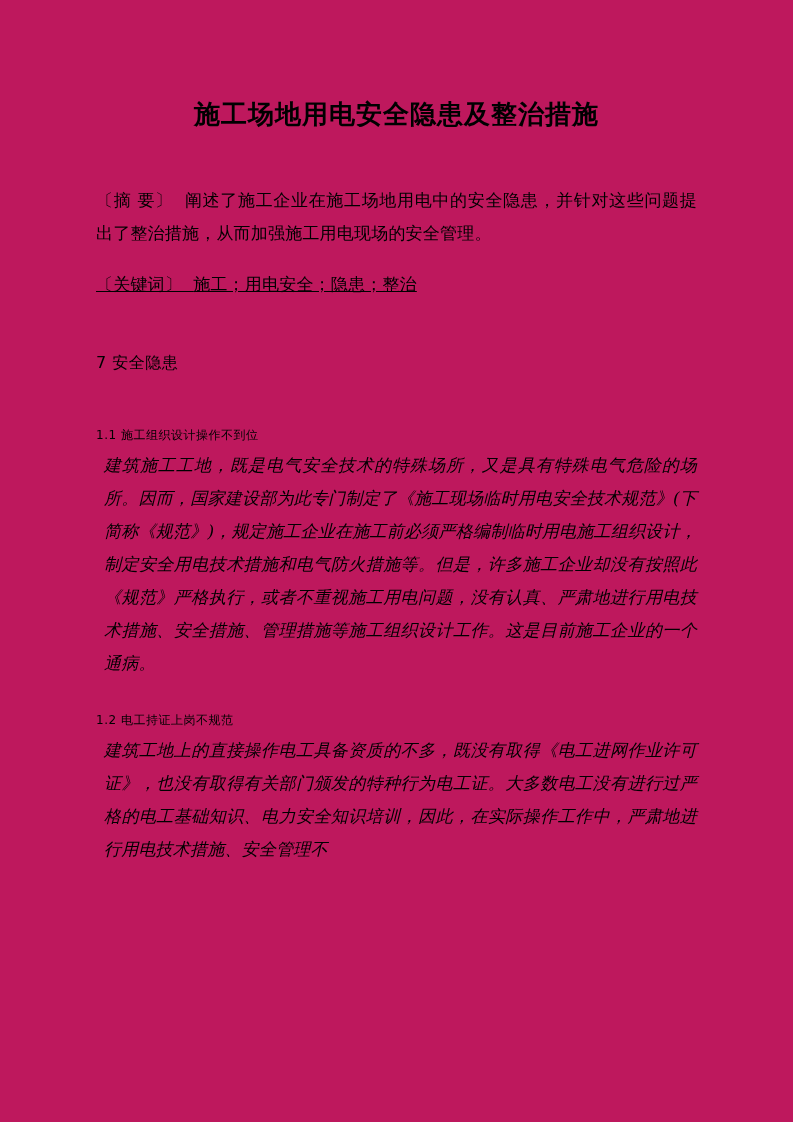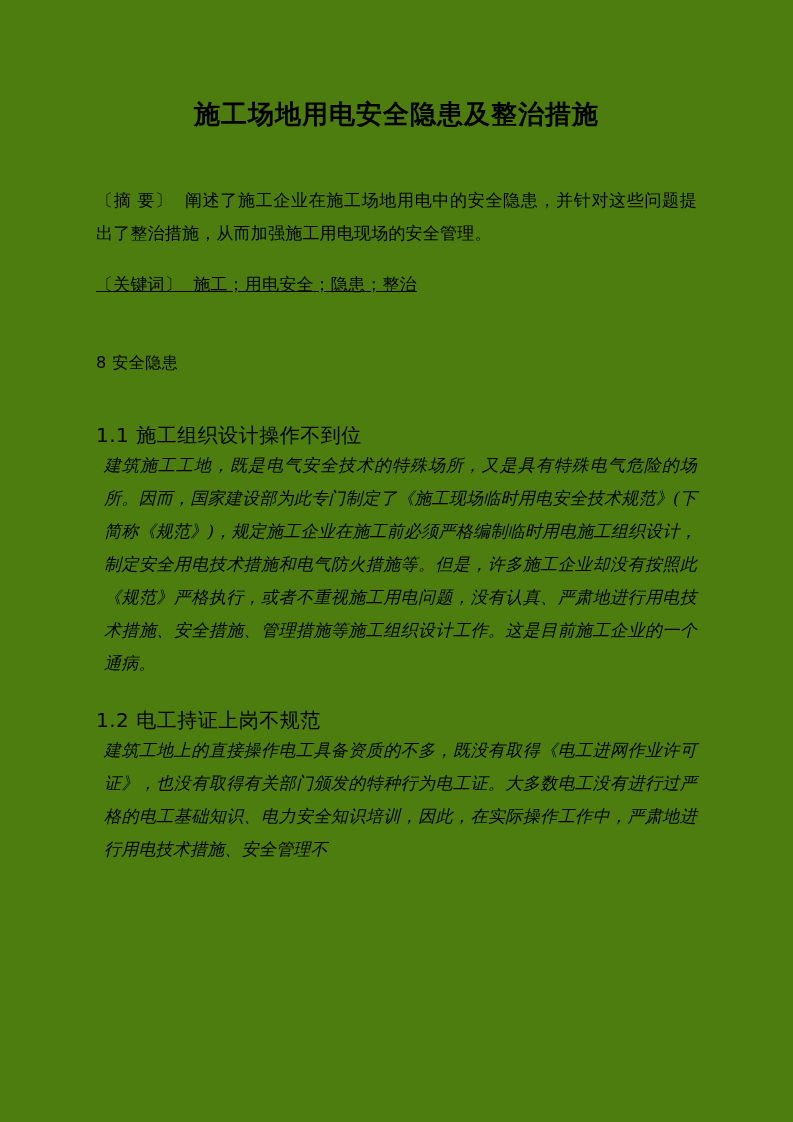--- a/index.html
+++ b/index.html
@@ -14,21 +14,21 @@
     overflow: hidden;
     font-family: "DejaVu Sans", "Liberation Sans", sans-serif;
     color: #000000;
   }
   .page {
     position: relative;
     width: 793px;
     height: 1122px;
     box-sizing: border-box;
     padding: 78px 96px 60px 96px;
-    background: #4d7c0f;
+    background: #be185d;
   }
   .doc-title {
     font-family: "DejaVu Serif", "Liberation Serif", serif;
     font-weight: bold;
     font-size: 26px;
     line-height: 36px;
     text-align: center;
     letter-spacing: 1px;
     margin: 18px 0 0 0;
   }
@@ -54,21 +54,21 @@
   }
   .heading-1 {
     font-family: "DejaVu Sans", "Liberation Sans", sans-serif;
     font-size: 16px;
     line-height: 28px;
     margin: 48px 0 0 0;
     letter-spacing: 0.5px;
   }
   .heading-2 {
     font-family: "DejaVu Sans", "Liberation Sans", sans-serif;
-    font-size: 20px;
+    font-size: 12px;
     line-height: 28px;
     margin: 44px 0 0 0;
     letter-spacing: 0.5px;
   }
   .heading-2.tight {
     margin-top: 26px;
   }
   .para {
     margin-top: 16px;
     text-indent: 0;
@@ -87,21 +87,21 @@
 
   <div class="abstract-block">
     <p class="body-text abstract">
       <span>〔摘 要〕</span><span>&nbsp;&nbsp;</span><span>阐述了施工企业在施工场地用电中的安全隐患，并针对这些问题提出了整治措施，从而加强施工用电现场的安全管理。</span>
     </p>
     <p class="body-text keywords">
       <span>〔关键词〕</span><span>&nbsp;&nbsp;</span><span>施工；用电安全；隐患；整治</span>
     </p>
   </div>
 
-  <div class="heading-1">8  安全隐患</div>
+  <div class="heading-1">7  安全隐患</div>
 
   <div class="heading-2">1.1 施工组织设计操作不到位</div>
 
   <p class="body-text para indent-1">建筑施工工地，既是电气安全技术的特殊场所，又是具有特殊电气危险的场所。因而，国家建设部为此专门制定了《施工现场临时用电安全技术规范》(下简称《规范》)，规定施工企业在施工前必须严格编制临时用电施工组织设计，制定安全用电技术措施和电气防火措施等。但是，许多施工企业却没有按照此《规范》严格执行，或者不重视施工用电问题，没有认真、严肃地进行用电技术措施、安全措施、管理措施等施工组织设计工作。这是目前施工企业的一个通病。</p>
 
   <div class="heading-2 tight">1.2 电工持证上岗不规范</div>
 
   <p class="body-text para indent-1">建筑工地上的直接操作电工具备资质的不多，既没有取得《电工进网作业许可证》，也没有取得有关部门颁发的特种行为电工证。大多数电工没有进行过严格的电工基础知识、电力安全知识培训，因此，在实际操作工作中，严肃地进行用电技术措施、安全管理不</p>
 
 </div>

